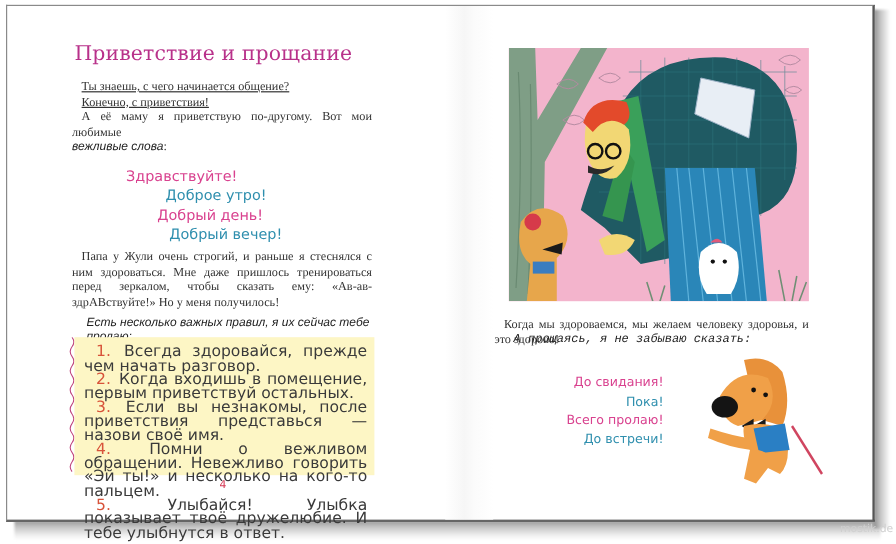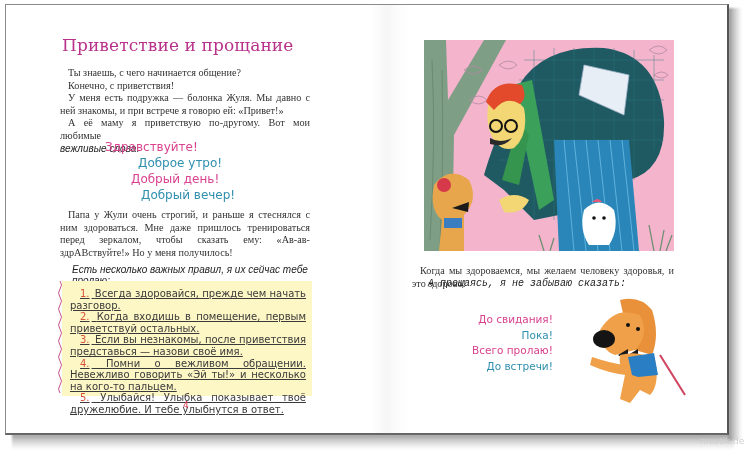--- a/index.html
+++ b/index.html
@@ -28,44 +28,43 @@
     .title {
       position: absolute; left: 62px; top: 35px;
       font-family: "DejaVu Serif", serif; font-size: 17px; color: #b8318a; letter-spacing: 0.1px;
     }
     .body-text {
       font-family: "Liberation Serif", serif; font-size: 10.2px; line-height: 12.6px; color: #333;
       text-align: justify;
     }
     .intro { position: absolute; left: 60px; top: 67px; width: 250px; }
     .intro p { text-indent: 0; }
-    .intro p.ind { padding-left: 8px; }
+    .intro p.ind { padding-left: 8px; text-decoration: underline; }
     .it { font-family: "Liberation Sans", sans-serif; font-style: italic; font-size: 10px; color: #222; }
 
     .greetings { position: absolute; left: 60px; top: 140px; width: 250px; height: 66px; }
     .greet { position: absolute; font-family: "DejaVu Sans", sans-serif; font-size: 12px; white-space: nowrap; }
 
     .para2 { position: absolute; left: 60px; top: 209px; width: 250px; }
 
     .rules-heading {
       position: absolute; left: 72px; top: 264px; width: 250px;
       font-family: "Liberation Sans", sans-serif; font-style: italic; font-size: 10px; color: #222;
     }
     .rules-box {
       position: absolute; left: 62px; top: 281px; width: 250px; height: 115px;
       background: #fdf6c5;
       padding: 7px 6px 4px 8px;
     }
     .wavy {
       position: absolute; left: 55px; top: 281px; width: 10px; height: 115px;
     }
     .rule {
-      font-family: "DejaVu Sans", sans-serif; font-size: 10px; line-height: 11.6px; color: #3a3a3a;
+      font-family: "DejaVu Sans", sans-serif; font-size: 13px; line-height: 11.6px; color: #3a3a3a;
       text-align: justify;
-      text-decoration: underline;
     }
     .rule .num { color: #d8533a; margin-left: 10px; margin-right: 2px; }
 
     .page-num {
       position: absolute; left: 183px; top: 400px; font-family: "DejaVu Sans", sans-serif; font-size: 9px; color: #d53a55;
     }
 
     .illustration {
       position: absolute; left: 424px; top: 40px; width: 250px; height: 211px;
       background: #f3b4cc; overflow: hidden;
@@ -95,21 +94,20 @@
 <div class="book">
   <div class="spine"></div>
 </div>
 
 <div>
   <div class="title">Приветствие и прощание</div>
 
   <div class="intro body-text">
     <p class="ind">Ты знаешь, с чего начинается общение?</p>
     <p class="ind">Конечно, с приветствия!</p>
-    <p style="text-indent:8px">У меня есть подружка — болонка Жуля. Мы давно с ней знакомы, и при встрече я говорю ей: «Привет!»</p>
     <p style="text-indent:8px">А её маму я приветствую по-другому. Вот мои любимые</p>
     <p><span class="it">вежливые слова</span><span>:</span></p>
   </div>
 
   <div class="greetings">
     <div class="greet" style="left:45px;top:0;color:#d9428f">Здравствуйте!</div>
     <div class="greet" style="left:78px;top:16px;color:#2f8fae">Доброе утро!</div>
     <div class="greet" style="left:71px;top:32px;color:#d9428f">Добрый день!</div>
     <div class="greet" style="left:81px;top:48px;color:#2f8fae">Добрый вечер!</div>
   </div>

